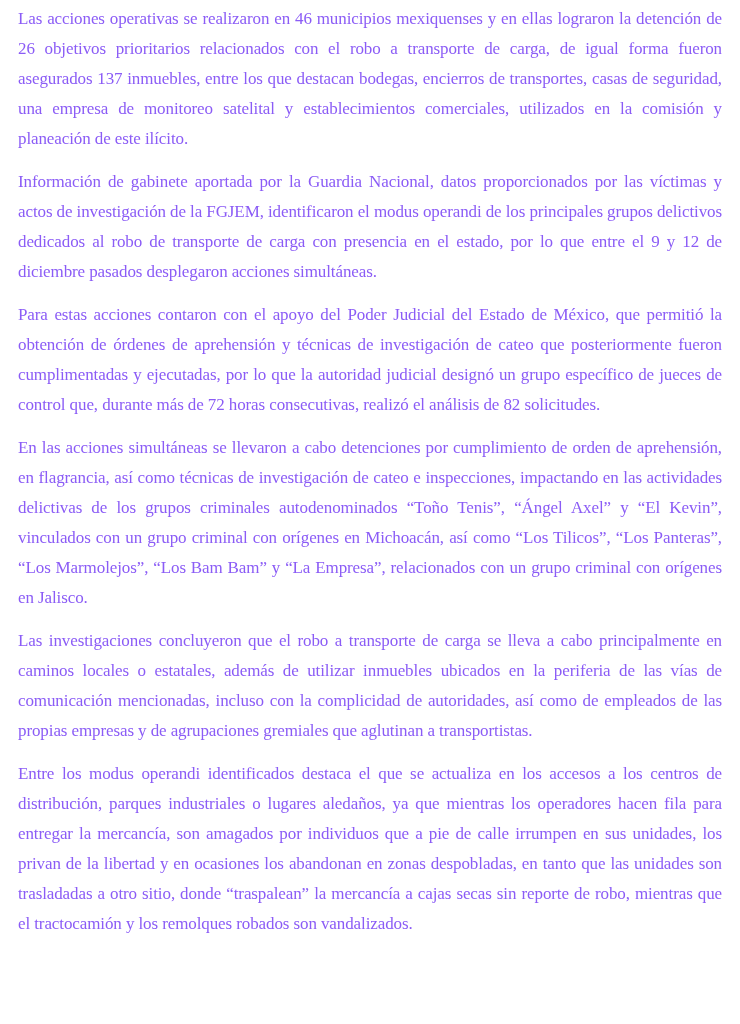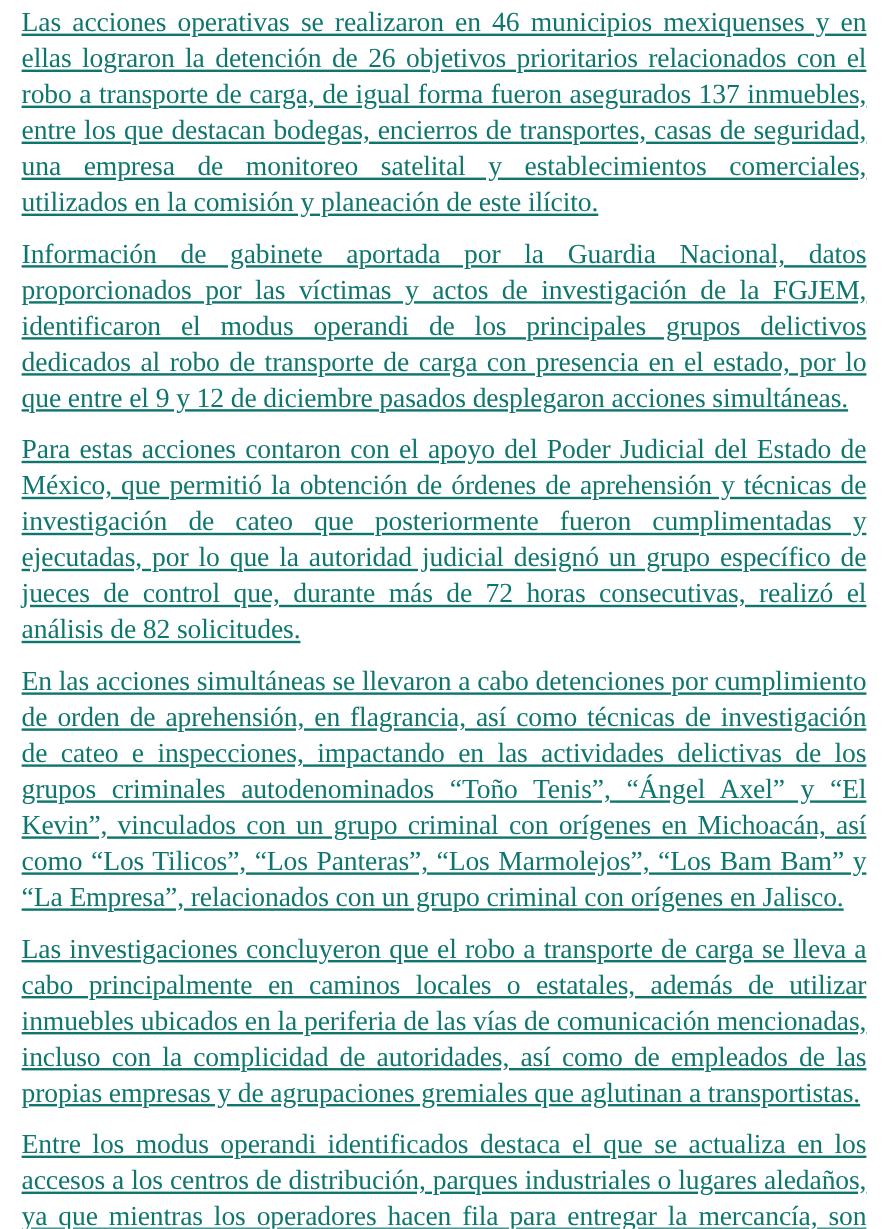--- a/index.html
+++ b/index.html
@@ -12,28 +12,27 @@
     height: 1024px;
     overflow: hidden;
   }
   .article {
     padding: 4px 18px 0 18px;
     box-sizing: border-box;
     width: 740px;
   }
   .para {
     font-family: "Liberation Serif", "DejaVu Serif", serif;
-    font-size: 23px;
+    font-size: 17px;
     line-height: 30px;
-    color: #0f766e;
+    color: #8b5cf6;
     text-align: justify;
     margin: 0 0 13px 0;
     letter-spacing: -0.1px;
     word-spacing: 0px;
-    text-decoration: underline;
   }
 </style>
 </head>
 <body>
 
 <div class="article">
   <p class="para">Las acciones operativas se realizaron en 46 municipios mexiquenses y en ellas lograron la detención de 26 objetivos prioritarios relacionados con el robo a transporte de carga, de igual forma fueron asegurados 137 inmuebles, entre los que destacan bodegas, encierros de transportes, casas de seguridad, una empresa de monitoreo satelital y establecimientos comerciales, utilizados en la comisión y planeación de este ilícito.</p>
   <p class="para">Información de gabinete aportada por la Guardia Nacional, datos proporcionados por las víctimas y actos de investigación de la FGJEM, identificaron el modus operandi de los principales grupos delictivos dedicados al robo de transporte de carga con presencia en el estado, por lo que entre el 9 y 12 de diciembre pasados desplegaron acciones simultáneas.</p>
   <p class="para">Para estas acciones contaron con el apoyo del Poder Judicial del Estado de México, que permitió la obtención de órdenes de aprehensión y técnicas de investigación de cateo que posteriormente fueron cumplimentadas y ejecutadas, por lo que la autoridad judicial designó un grupo específico de jueces de control que, durante más de 72 horas consecutivas, realizó el análisis de 82 solicitudes.</p>
   <p class="para">En las acciones simultáneas se llevaron a cabo detenciones por cumplimiento de orden de aprehensión, en flagrancia, así como técnicas de investigación de cateo e inspecciones, impactando en las actividades delictivas de los grupos criminales autodenominados “Toño Tenis”, “Ángel Axel” y “El Kevin”, vinculados con un grupo criminal con orígenes en Michoacán, así como “Los Tilicos”, “Los Panteras”, “Los Marmolejos”, “Los Bam Bam” y “La Empresa”, relacionados con un grupo criminal con orígenes en Jalisco.</p>

